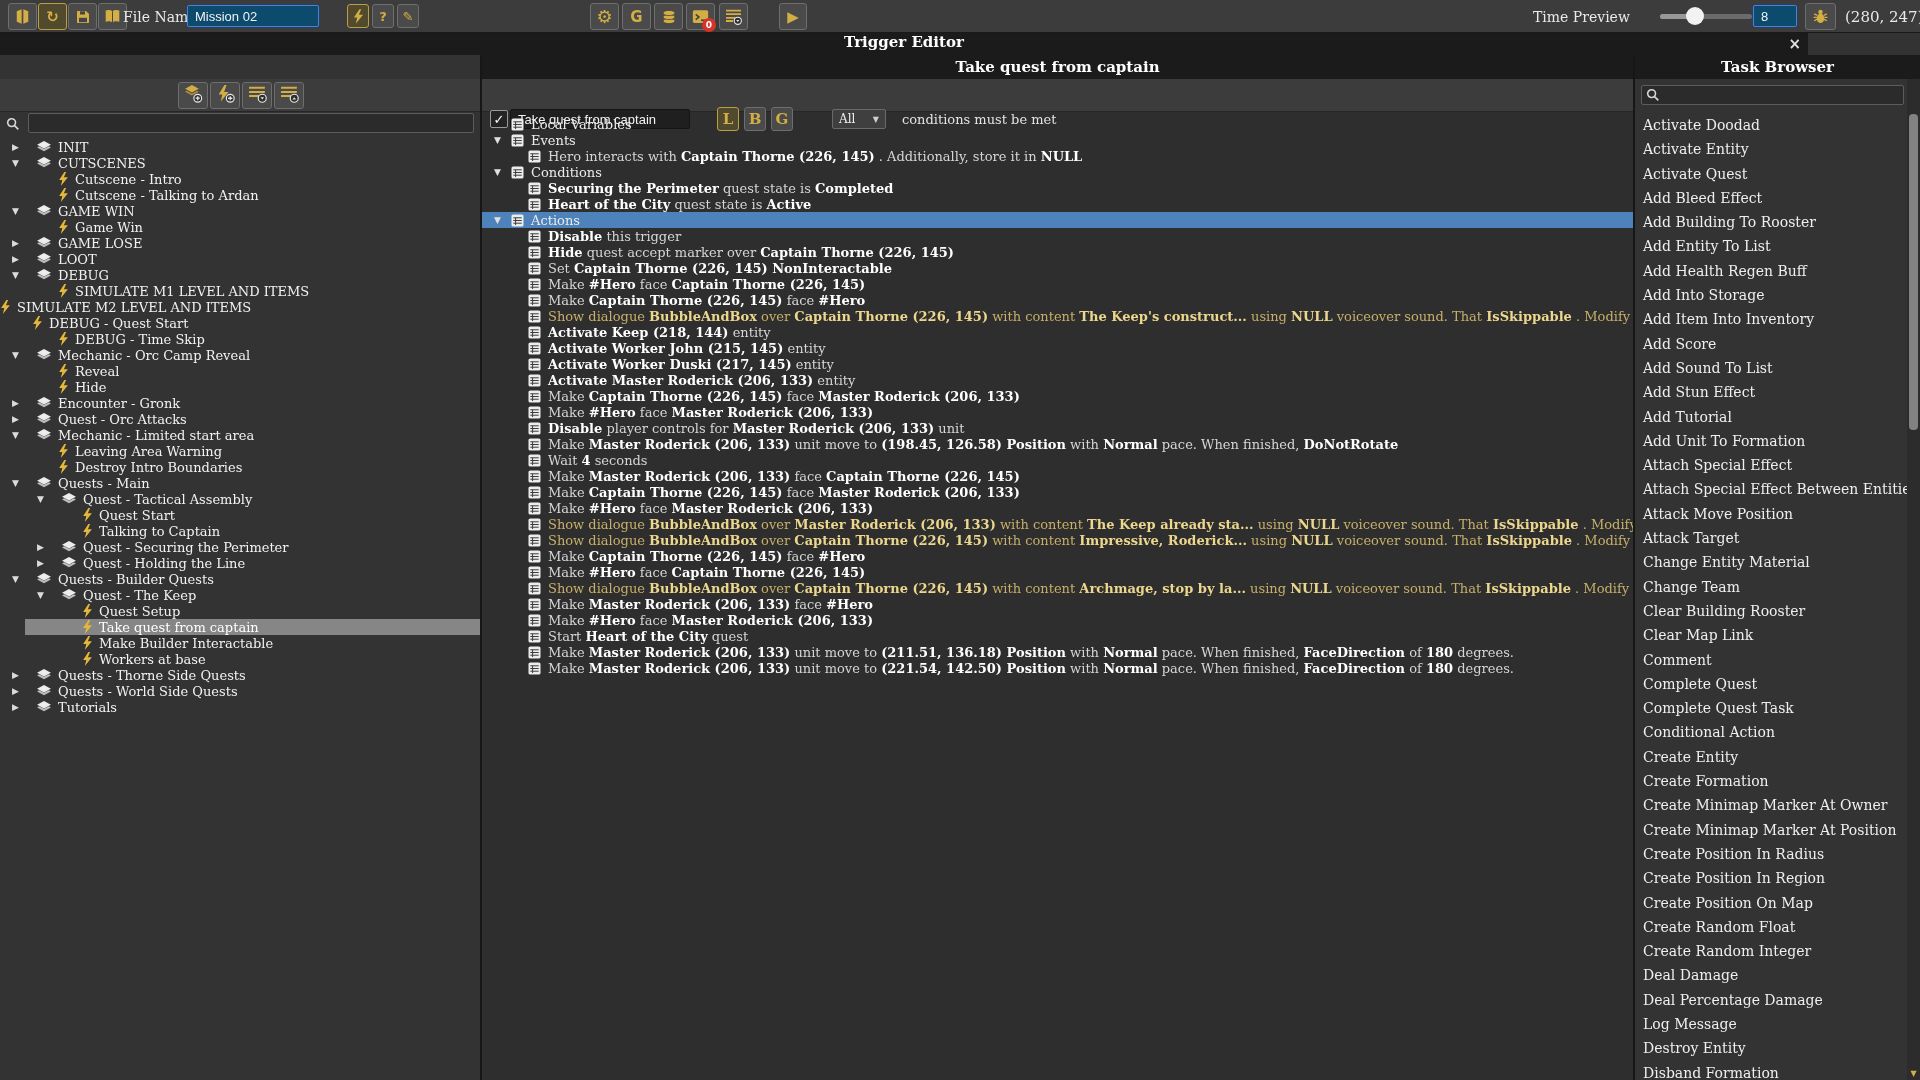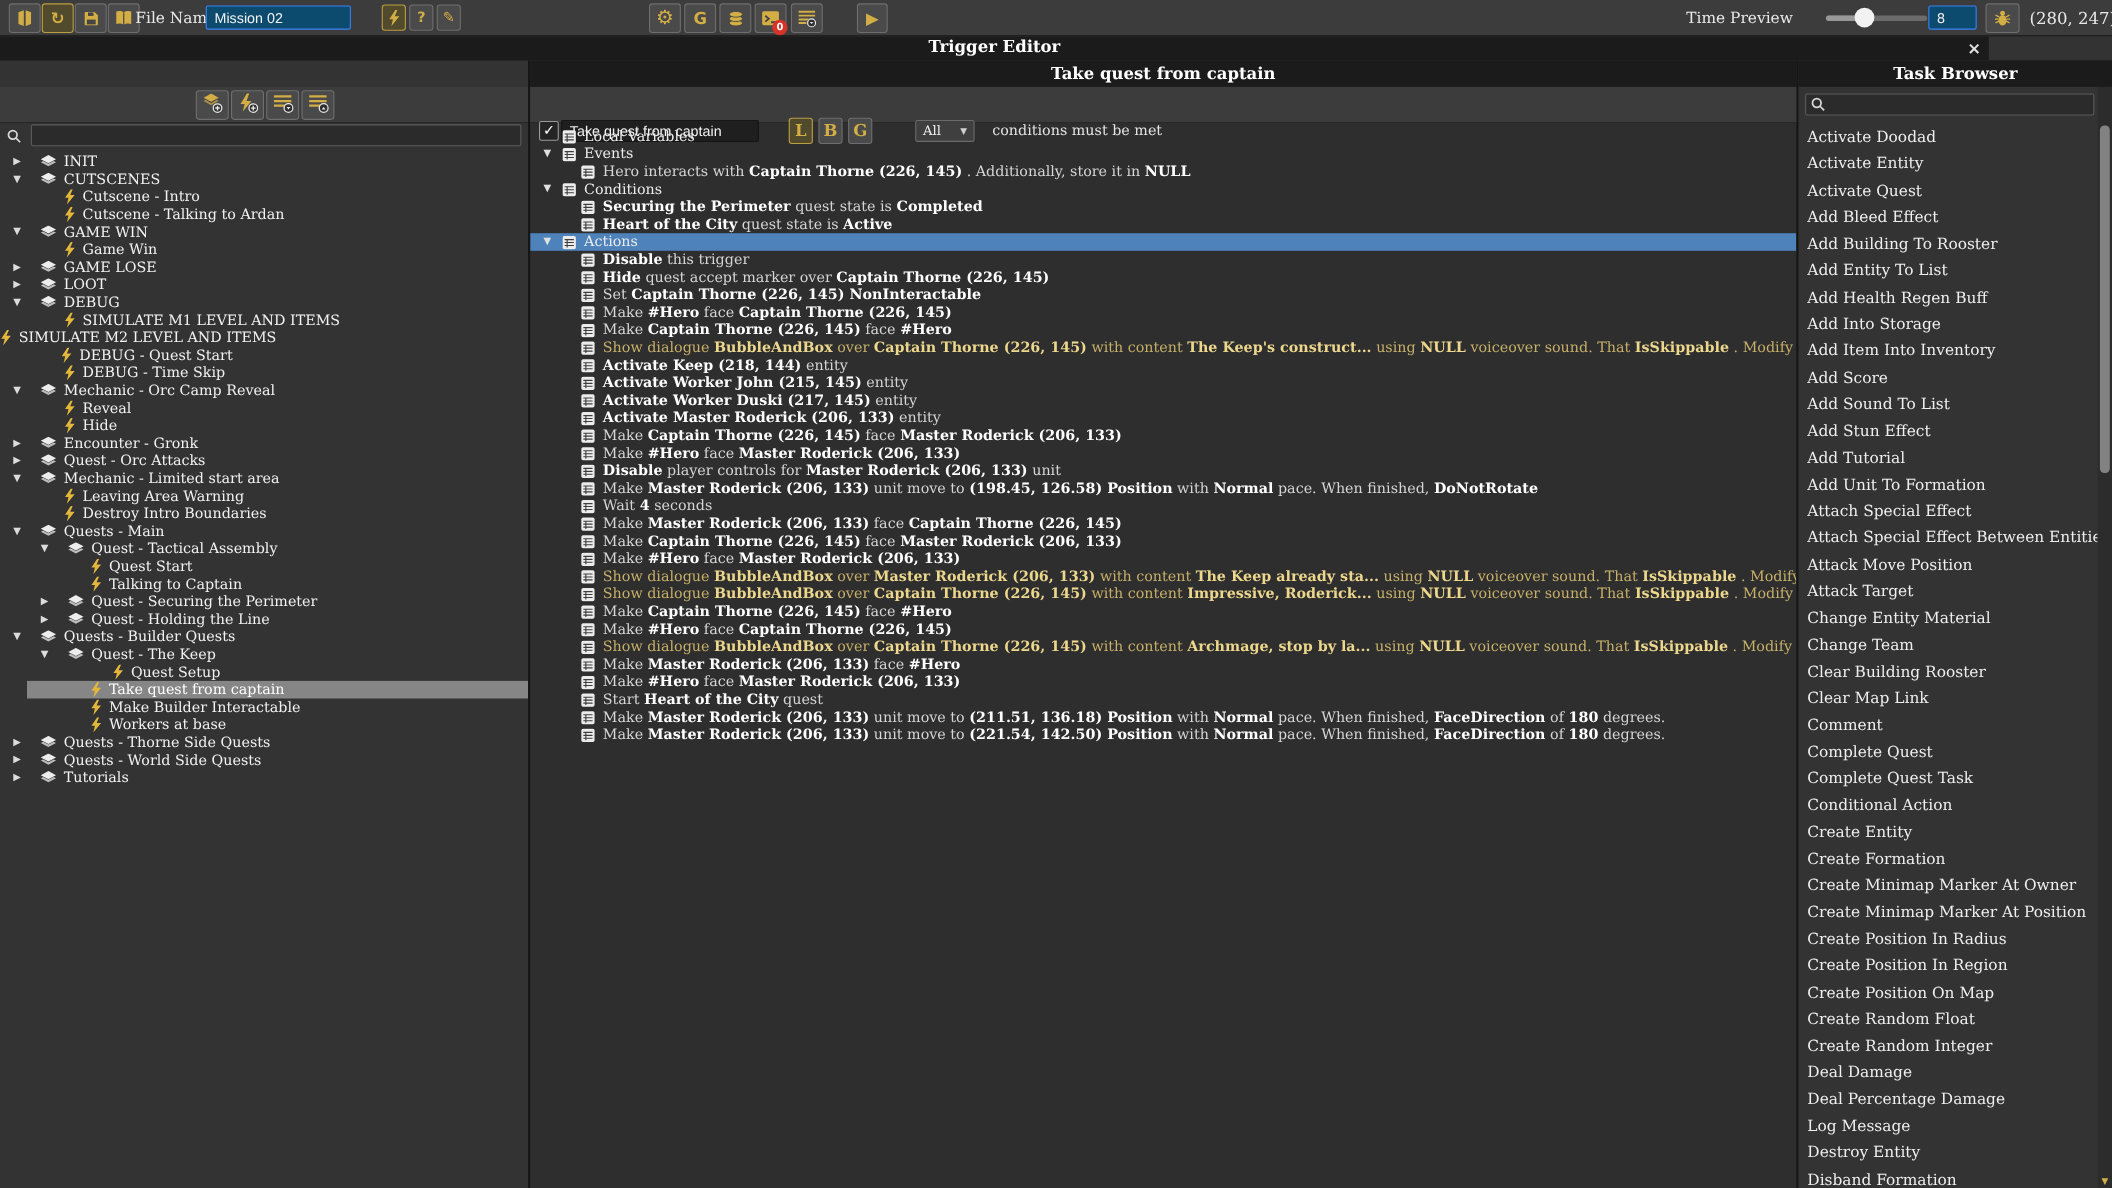--- a/index.html
+++ b/index.html
@@ -346,21 +346,21 @@
             <span class="tlabel">SIMULATE M1 LEVEL AND ITEMS</span>
           </div>
           <div class="trow" style="">
             <span class="ticon">
               <svg viewBox="0 0 12 16" width="11" height="14">
                 <polygon fill="#e3b73c" points="7,0 1,9 4.6,9 3,16 11,6 6.4,6 9,0"></polygon>
               </svg>
             </span>
             <span class="tlabel">SIMULATE M2 LEVEL AND ITEMS</span>
           </div>
-          <div class="trow" style="padding-left: 55px;">
+          <div class="trow" style="padding-left: 32px;">
             <span class="ticon">
               <svg viewBox="0 0 12 16" width="11" height="14">
                 <polygon fill="#e3b73c" points="7,0 1,9 4.6,9 3,16 11,6 6.4,6 9,0"></polygon>
               </svg>
             </span>
             <span class="tlabel">DEBUG - Quest Start</span>
           </div>
           <div class="trow" style="padding-left: 58px;">
             <span class="ticon">
               <svg viewBox="0 0 12 16" width="11" height="14">
@@ -510,21 +510,21 @@
           <div class="trow" style="padding-left: 37px;">
             <span class="tarrow">▼</span>
             <span class="ticon">
               <svg viewBox="0 0 17 13" width="16" height="12">
                 <path fill="#ededed" d="M8.5 0 16 4 8.5 8 1 4z"></path>
                 <path fill="#bdbdbd" d="M3.3 5.8 1 7l7.5 4L16 7l-2.3-1.2-5.2 2.7z"></path>
               </svg>
             </span>
             <span class="tlabel">Quest - The Keep</span>
           </div>
-          <div class="trow" style="padding-left: 82px; margin-left: 20px;">
+          <div class="trow" style="padding-left: 82px;">
             <span class="ticon">
               <svg viewBox="0 0 12 16" width="11" height="14">
                 <polygon fill="#e3b73c" points="7,0 1,9 4.6,9 3,16 11,6 6.4,6 9,0"></polygon>
               </svg>
             </span>
             <span class="tlabel">Quest Setup</span>
           </div>
           <div class="trow sel" style="padding-left: 82px;">
             <span class="ticon">
               <svg viewBox="0 0 12 16" width="11" height="14">

